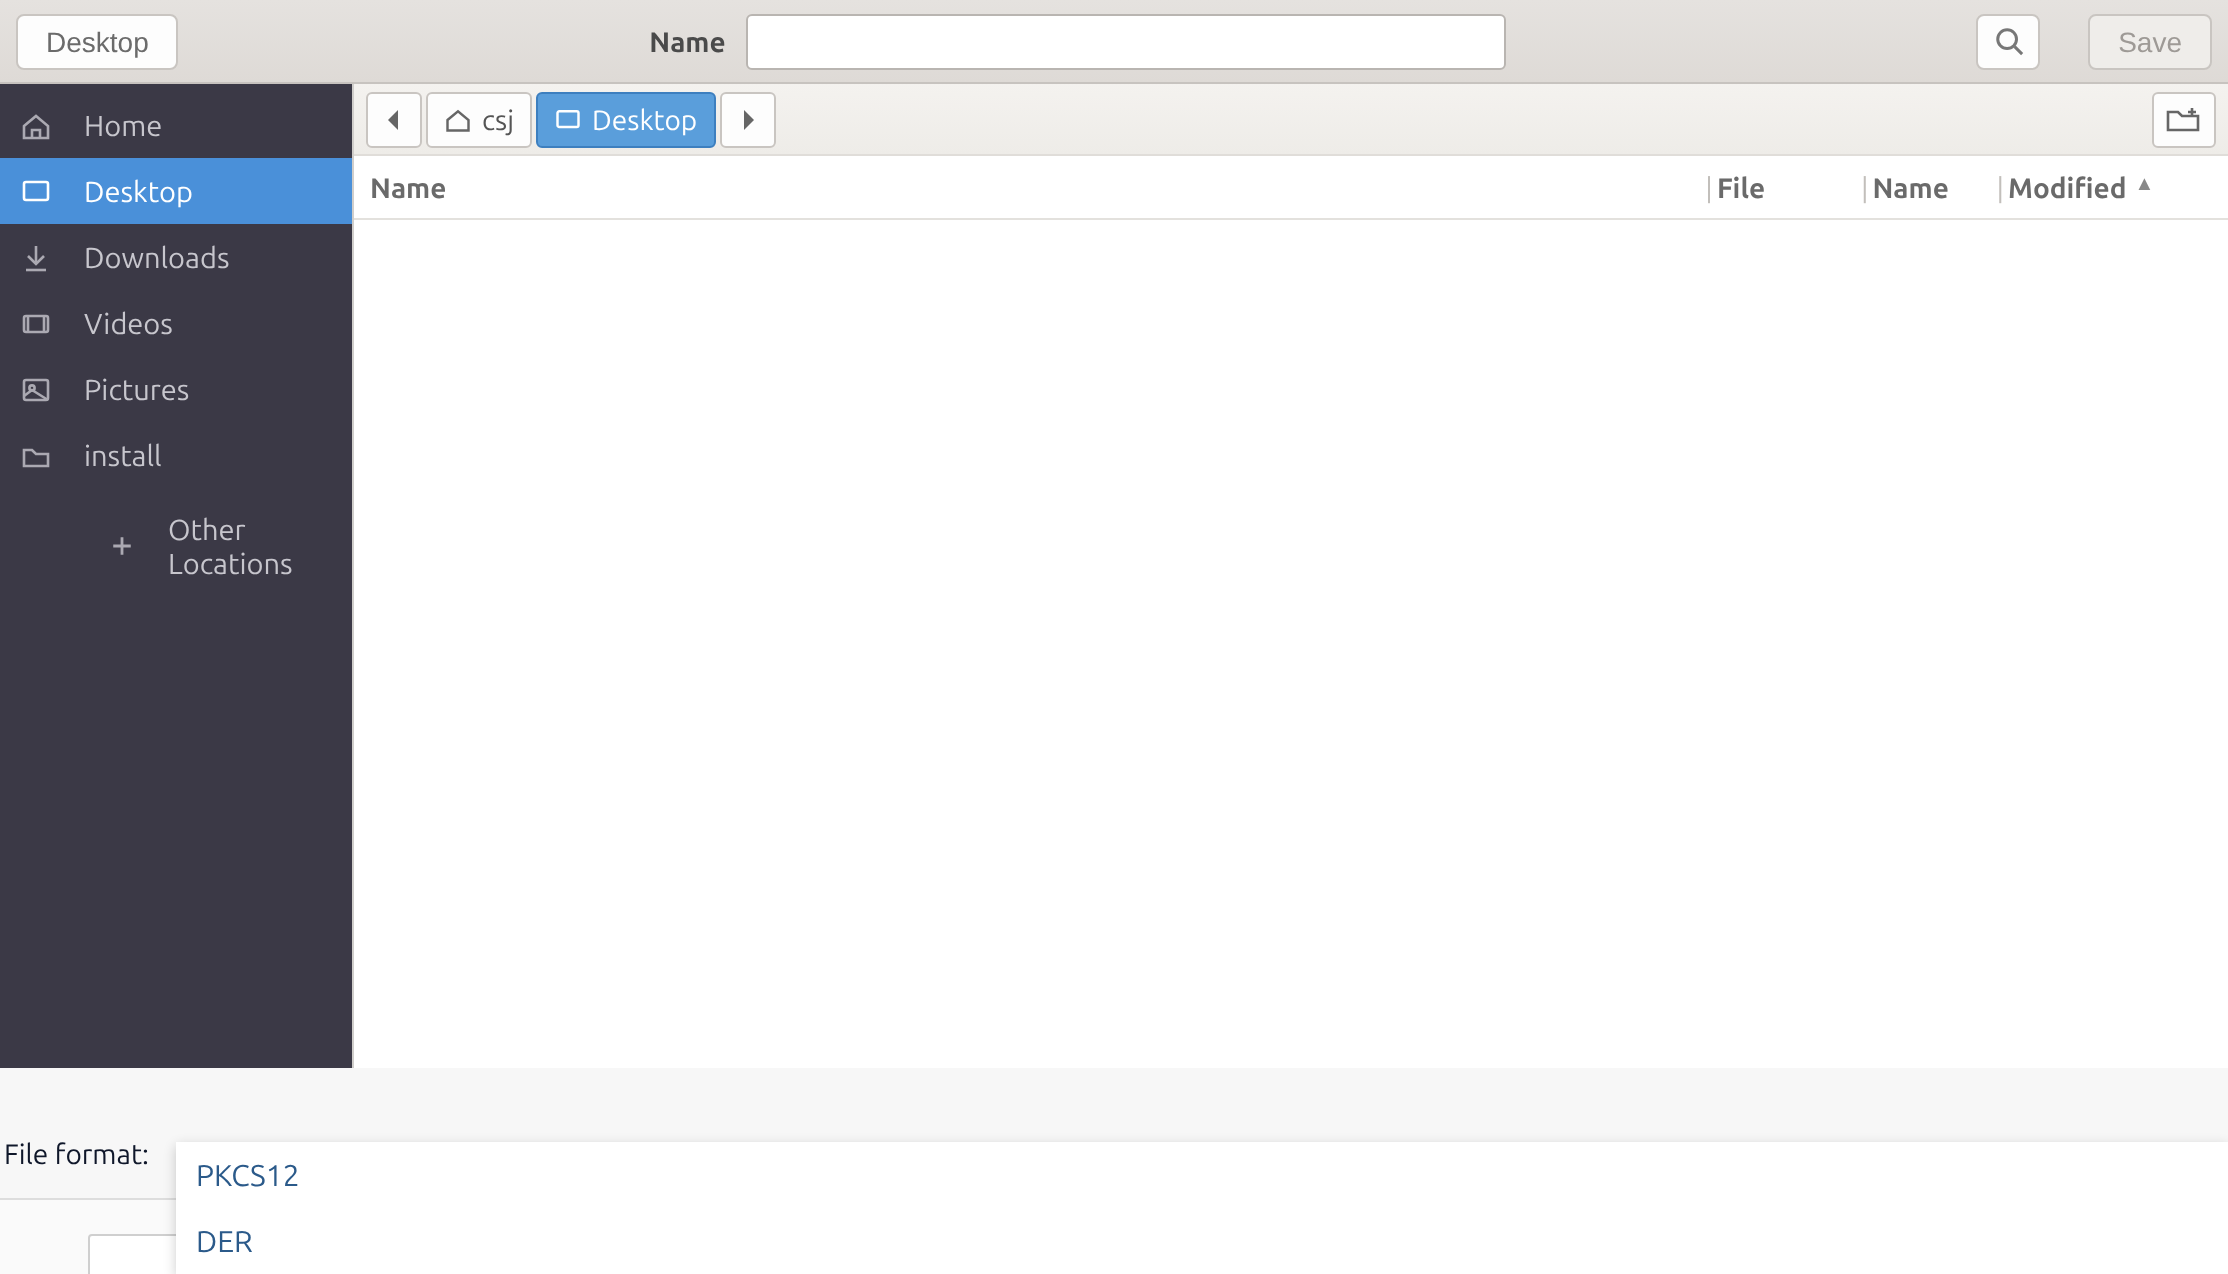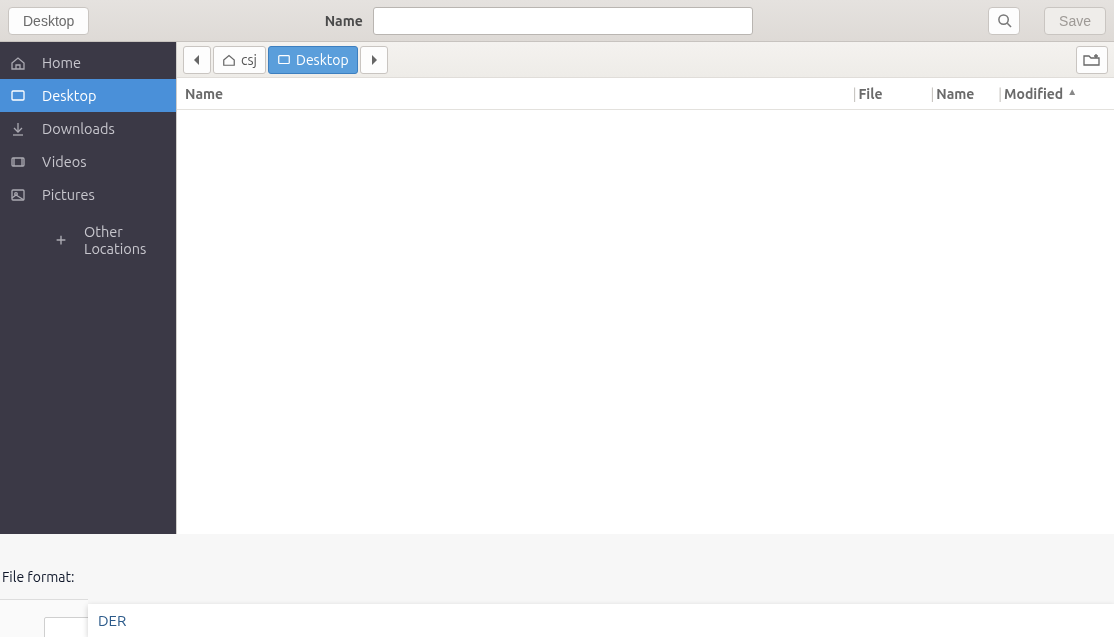--- a/index.html
+++ b/index.html
@@ -274,20 +274,28 @@
     <div class="side-item">
       <span class="side-icon">
         <svg width="16" height="16" viewBox="0 0 16 16" fill="none" stroke="#c7c6cd" stroke-width="1.3">
             <rect x="2" y="3" width="12" height="10" rx="1"></rect>
             <circle cx="6" cy="7" r="1.3"></circle>
             <path d="M2 11l4-3 8 5"></path>
           </svg>
       </span>
       <span>Pictures</span>
     </div>
+    <div class="side-item">
+      <span class="side-icon">
+        <svg width="16" height="16" viewBox="0 0 16 16" fill="none" stroke="#c7c6cd" stroke-width="1.3">
+            <path d="M2 5h4l2 2h6v6H2z"></path>
+          </svg>
+      </span>
+      <span>install</span>
+    </div>
     <div class="side-item spacer-above">
       <span class="side-icon">
         <svg width="14" height="14" viewBox="0 0 16 16" fill="none" stroke="#c7c6cd" stroke-width="1.6">
             <path d="M8 3v10M3 8h10"></path>
           </svg>
       </span>
       <span>Other Locations</span>
     </div>
   </div>
 
@@ -337,15 +345,16 @@
     </div>
     <div class="file-area"></div>
   </div>
 </div>
 
 <div class="bottom">
   <div class="behind-strip"></div>
   <div class="tiny-frag"></div>
   <div class="format-label-row">File format:</div>
   <div class="dropdown">
+    <div class="dd-item">PKCS12</div>
     <div class="dd-item">DER</div>
   </div>
 </div>
 
 </body></html>

